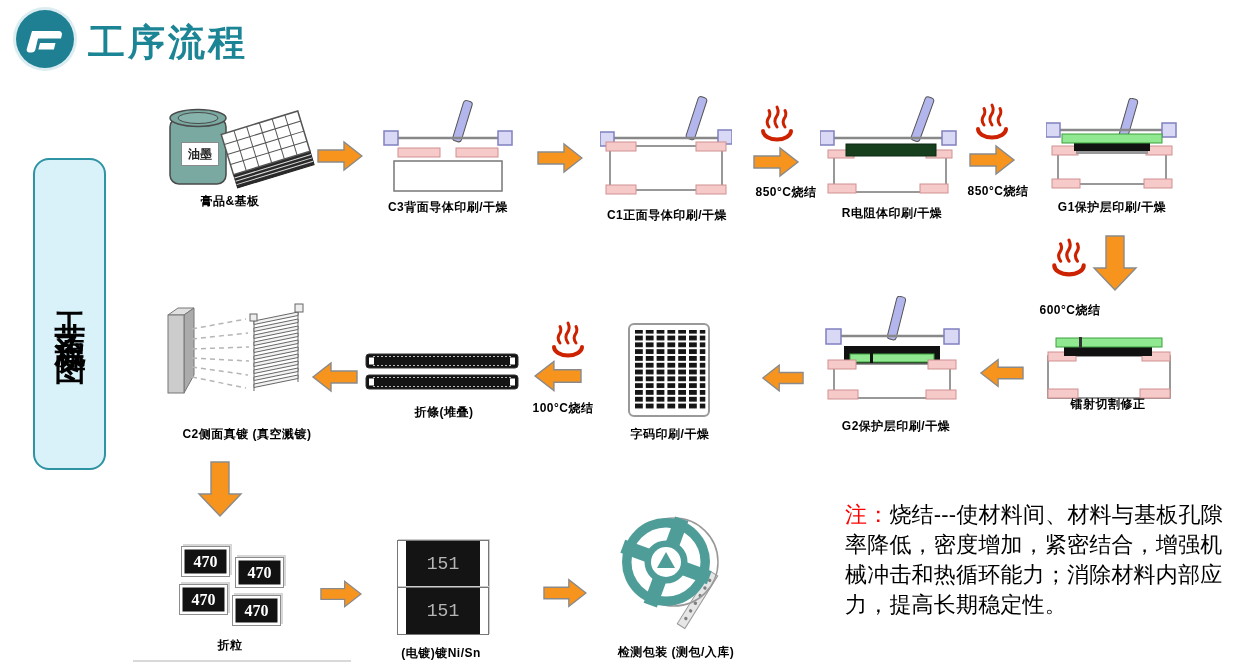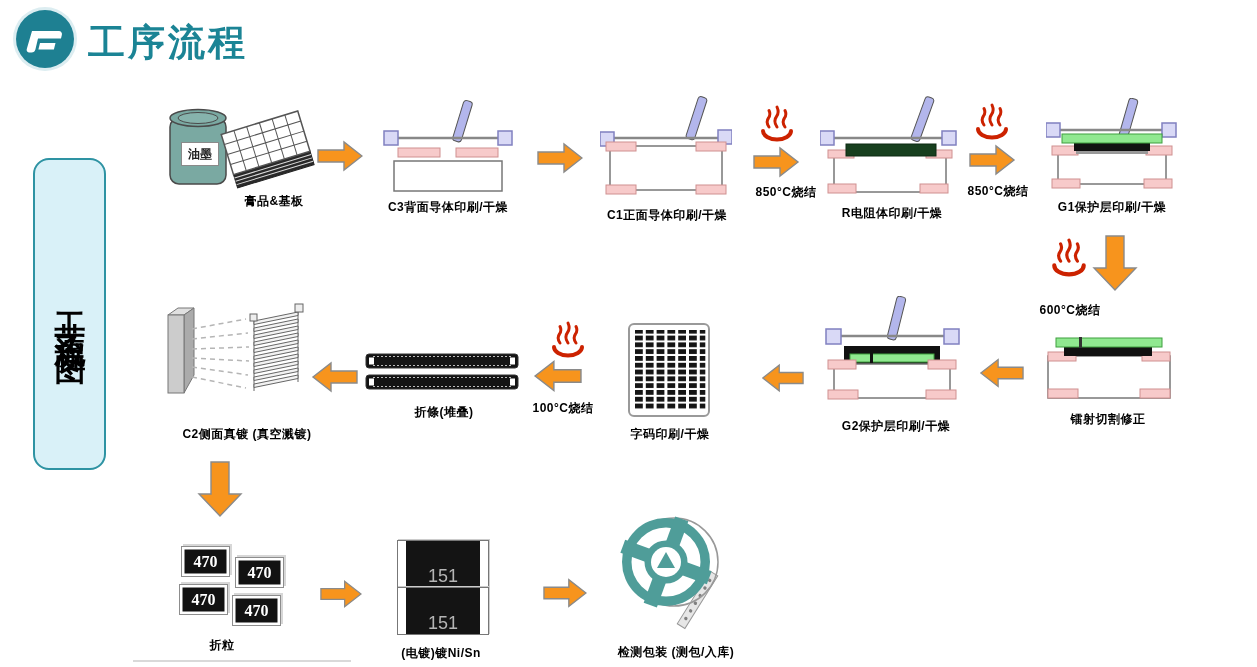--- a/index.html
+++ b/index.html
@@ -18,22 +18,22 @@
   .jar-label{position:absolute;background:#fff;border:1px solid #8a8a8a;
        font-size:12px;font-weight:bold;color:#222;display:flex;align-items:center;
        justify-content:center;}
   .chip-sm{position:absolute;width:47px;height:29px;background:#121212;
        border:1px solid #8d8d8d;box-shadow:inset 0 0 0 2.5px #ffffff, 2px -2px 0 #d7d7d7;
        display:flex;align-items:center;justify-content:center;color:#fff;
        font-family:"Liberation Serif",serif;font-weight:bold;font-size:16px;}
   .chip-lg{position:absolute;width:90px;height:46px;
        background:linear-gradient(90deg,#ffffff 0 8px,#141414 8px calc(100% - 8px),#ffffff calc(100% - 8px) 100%);
        border:1.5px solid #777;box-shadow:1px -1px 0 #ccc;
-       display:flex;align-items:flex-end;justify-content:center;color:#b5b5b5;
-       font-family:Liberation Sans, sans-serif;font-size:18px;}
+       display:flex;align-items:center;justify-content:center;color:#b5b5b5;
+       font-family:Liberation Mono, monospace;font-size:18px;}
   .note{position:absolute;left:845px;top:500px;width:392px;font-size:22px;
        line-height:30px;color:#000;letter-spacing:0.2px;}
   .note-red{color:#ff0000;}
   .thin-line{position:absolute;left:133px;top:660px;width:218px;height:2px;background:#d9d9d9;}
 </style>
 </head>
 <body>
 
 <div id="canvas">
 
@@ -65,21 +65,21 @@
       <line x1="21.3" y1="18" x2="21.3" y2="60" stroke="#555"></line>
       <line x1="34.6" y1="18" x2="34.6" y2="60" stroke="#555"></line>
       <line x1="47.9" y1="18" x2="47.9" y2="60" stroke="#555"></line>
       <line x1="61.2" y1="18" x2="61.2" y2="60" stroke="#555"></line>
       <line x1="74.5" y1="18" x2="74.5" y2="60" stroke="#555"></line>
       <line x1="8" y1="28.5" x2="88" y2="28.5" stroke="#555"></line>
       <line x1="8" y1="39" x2="88" y2="39" stroke="#555"></line>
       <line x1="8" y1="49.5" x2="88" y2="49.5" stroke="#555"></line>
     </g>
   </svg>
-  <div class="lbl" style="left:230px;top:193px;margin-left:44px;">膏品&amp;基板</div>
+  <div class="lbl" style="left:230px;top:193px;">膏品&amp;基板</div>
 
   <svg class="abs" style="left:317px;top:140px;" width="46" height="32" viewBox="0 0 46 32">
     <polygon points="1,10 27,10 27,2 45,16 27,30 27,22 1,22" fill="#F7941D" stroke="#8a8a8a" stroke-width="1.4"></polygon>
   </svg>
 
   <svg class="abs" style="left:382px;top:98px;" width="132" height="98" viewBox="0 0 132 98">
     <rect x="76" y="2" width="9" height="42" rx="3" fill="#b3b6ec" stroke="#555" transform="rotate(17 80 23)"></rect>
     <line x1="12" y1="40" x2="120" y2="40" stroke="#888" stroke-width="2.5"></line>
     <rect x="2" y="33" width="14" height="14" fill="#d9d9f6" stroke="#8080c0" stroke-width="1.5"></rect>
     <rect x="116" y="33" width="14" height="14" fill="#d9d9f6" stroke="#8080c0" stroke-width="1.5"></rect>
@@ -172,21 +172,21 @@
   <svg class="abs" style="left:1040px;top:332px;" width="138" height="78" viewBox="0 0 138 78">
     <rect x="8" y="24" width="122" height="42" fill="#ffffff" stroke="#777" stroke-width="1.5"></rect>
     <rect x="8" y="20" width="28" height="9" fill="#f7caca" stroke="#cf9090"></rect>
     <rect x="102" y="20" width="28" height="9" fill="#f7caca" stroke="#cf9090"></rect>
     <rect x="8" y="57" width="30" height="9" fill="#f7caca" stroke="#cf9090"></rect>
     <rect x="100" y="57" width="30" height="9" fill="#f7caca" stroke="#cf9090"></rect>
     <rect x="24" y="15" width="88" height="9" fill="#111"></rect>
     <rect x="16" y="6" width="106" height="9" fill="#90e890" stroke="#3f9f3f"></rect>
     <rect x="39" y="5" width="3" height="11" fill="#333"></rect>
   </svg>
-  <div class="lbl" style="left:1108px;top:411px;">镭射切割修正</div>
+  <div class="lbl" style="left:1108px;top:396px;">镭射切割修正</div>
 
   <svg class="abs" style="left:978px;top:356px;" width="46" height="34" viewBox="0 0 48 34">
     <polygon points="47,11 21,11 21,3 3,17 21,31 21,23 47,23" fill="#F7941D" stroke="#8a8a8a" stroke-width="1.4"></polygon>
   </svg>
 
   <svg class="abs" style="left:824px;top:296px;" width="140" height="118" viewBox="0 0 140 118">
     <rect x="68" y="0" width="9" height="44" rx="3" fill="#b3b6ec" stroke="#555" transform="rotate(14 72 22)"></rect>
     <line x1="8" y1="40" x2="126" y2="40" stroke="#888" stroke-width="2.5"></line>
     <rect x="2" y="33" width="15" height="15" fill="#d9d9f6" stroke="#8080c0" stroke-width="1.5"></rect>
     <rect x="120" y="33" width="15" height="15" fill="#d9d9f6" stroke="#8080c0" stroke-width="1.5"></rect>
@@ -291,21 +291,21 @@
     </div>
   <div class="chip-sm" style="left:235px;top:557px;">
     <span>470</span>
     </div>
   <div class="chip-sm" style="left:179px;top:584px;">
     <span>470</span>
     </div>
   <div class="chip-sm" style="left:232px;top:595px;">
     <span>470</span>
     </div>
-  <div class="lbl" style="left:222px;top:637px;">折粒</div>
+  <div class="lbl" style="left:230px;top:637px;">折粒</div>
 
   <svg class="abs" style="left:320px;top:578px;" width="42" height="32" viewBox="0 0 46 32">
     <polygon points="1,10 27,10 27,2 45,16 27,30 27,22 1,22" fill="#F7941D" stroke="#8a8a8a" stroke-width="1.4"></polygon>
   </svg>
 
   <div class="chip-lg" style="left:397px;top:540px;">
     <span>151</span>
     </div>
   <div class="chip-lg" style="left:397px;top:587px;">
     <span>151</span>
@@ -331,15 +331,16 @@
     <circle cx="50" cy="48" r="28" fill="none" stroke="#ffffff" stroke-width="13"></circle>
     <g transform="rotate(20 50 48)">
       <rect x="43" y="2" width="14" height="92" fill="#4f9d99"></rect>
       <rect x="4" y="41" width="92" height="14" fill="#4f9d99"></rect>
     </g>
     <circle cx="50" cy="48" r="15" fill="#ffffff"></circle>
     <polygon points="50,38 59,54 41,54" fill="#4f9d99"></polygon>
   </svg>
   <div class="lbl" style="left:676px;top:644px;">检测包装 (测包/入库)</div>
 
+  <div class="note"><span class="note-red">注：</span><span>烧结---使材料间、材料与基板孔隙率降低，密度增加，紧密结合，增强机械冲击和热循环能力；消除材料内部应力，提高长期稳定性。</span></div>
 
   <div class="thin-line"></div>
 </div>
 
 </body></html>

